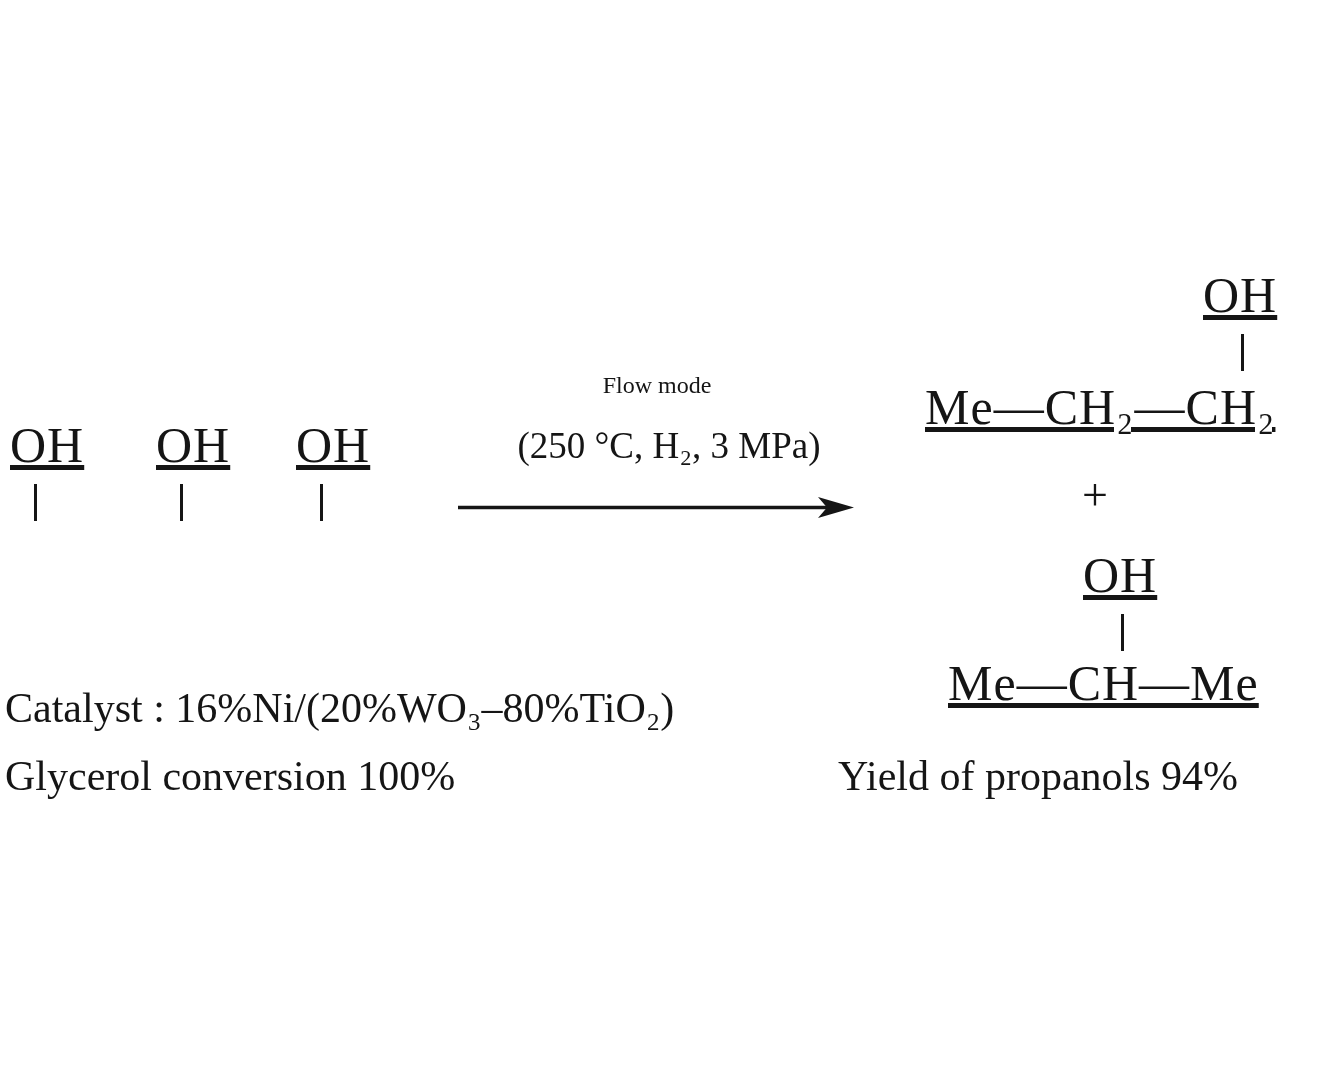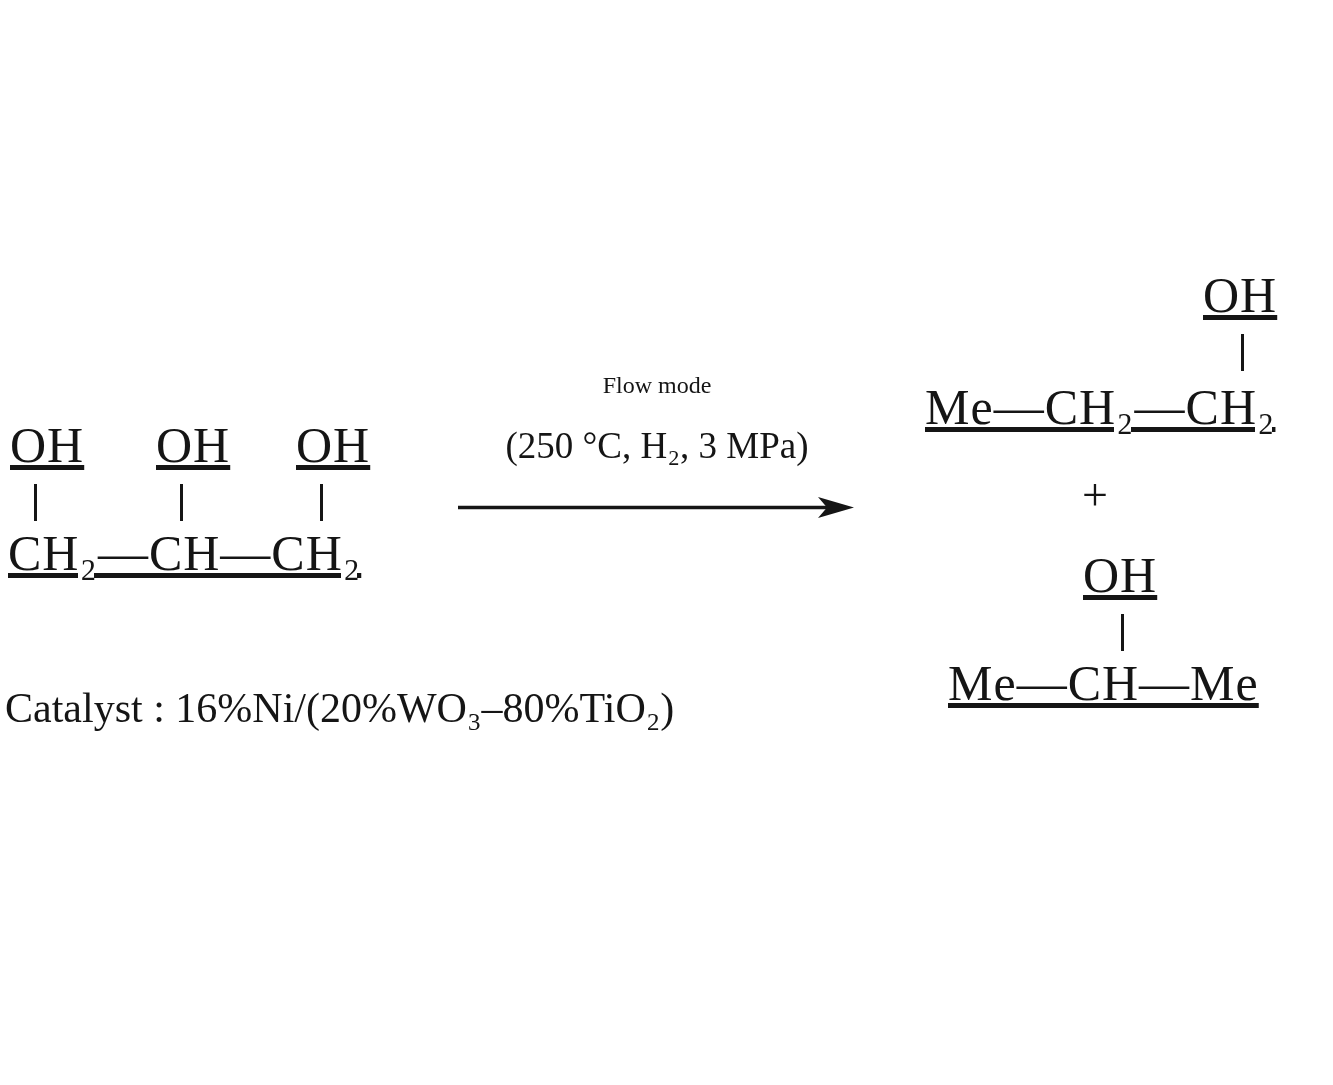--- a/index.html
+++ b/index.html
@@ -49,26 +49,25 @@
 
 <div class="canvas">
 
   <div class="abs" style="left:8px; top:418px; width:420px; height:190px;">
     <span class="formula abs" style="left:2px; top:0;">OH</span>
     <span class="formula abs" style="left:148px; top:0;">OH</span>
     <span class="formula abs" style="left:288px; top:0;">OH</span>
     <div class="vbond" style="left:26px; top:66px; height:37px;"></div>
     <div class="vbond" style="left:172px; top:66px; height:37px;"></div>
     <div class="vbond" style="left:312px; top:66px; height:37px;"></div>
-    <span class="formula abs" style="left:0; top:108px;">CH₂—CH—CH₂</span>
   </div>
 
   <div class="abs" style="left:458px; top:372px; width:398px; height:160px;">
     <div class="arrow-label-top abs" style="left:0; top:0;">Flow mode</div>
-    <div class="arrow-conditions abs" style="left:0; top:52px;">(250 °C, H₂, 3 MPa)</div>
+    <div class="arrow-conditions abs" style="left:12px; top:52px;">(250 °C, H₂, 3 MPa)</div>
     <svg class="abs" style="left:0; top:122px;" width="396" height="27" viewBox="0 0 396 27">
       <line x1="0" y1="13.5" x2="378" y2="13.5" stroke="#151515" stroke-width="3.5"></line>
       <polygon points="396,13.5 360,3 369,13.5 360,24" fill="#151515"></polygon>
     </svg>
   </div>
 
   <div class="abs" style="left:925px; top:268px; width:400px; height:190px;">
     <span class="formula abs" style="left:278px; top:0;">OH</span>
     <div class="vbond" style="left:316px; top:66px; height:37px;"></div>
     <span class="formula abs" style="left:0; top:112px;">Me—CH₂—CH₂</span>
@@ -76,14 +75,16 @@
 
   <span class="plus abs" style="left:1082px; top:468px;">+</span>
 
   <div class="abs" style="left:948px; top:548px; width:380px; height:190px;">
     <span class="formula abs" style="left:135px; top:0;">OH</span>
     <div class="vbond" style="left:173px; top:66px; height:37px;"></div>
     <span class="formula abs" style="left:0; top:108px;text-align:center;">Me—CH—Me</span>
   </div>
 
   <div class="footer-text abs" style="left:5px; top:684px;">Catalyst : 16%Ni/(20%WO₃–80%TiO₂)</div>
+  <div class="footer-text abs" style="left:5px; top:752px;">Glycerol conversion 100%</div>
+  <div class="footer-text abs" style="left:838px; top:752px;">Yield of propanols 94%</div>
 
 </div>
 
 </body></html>

